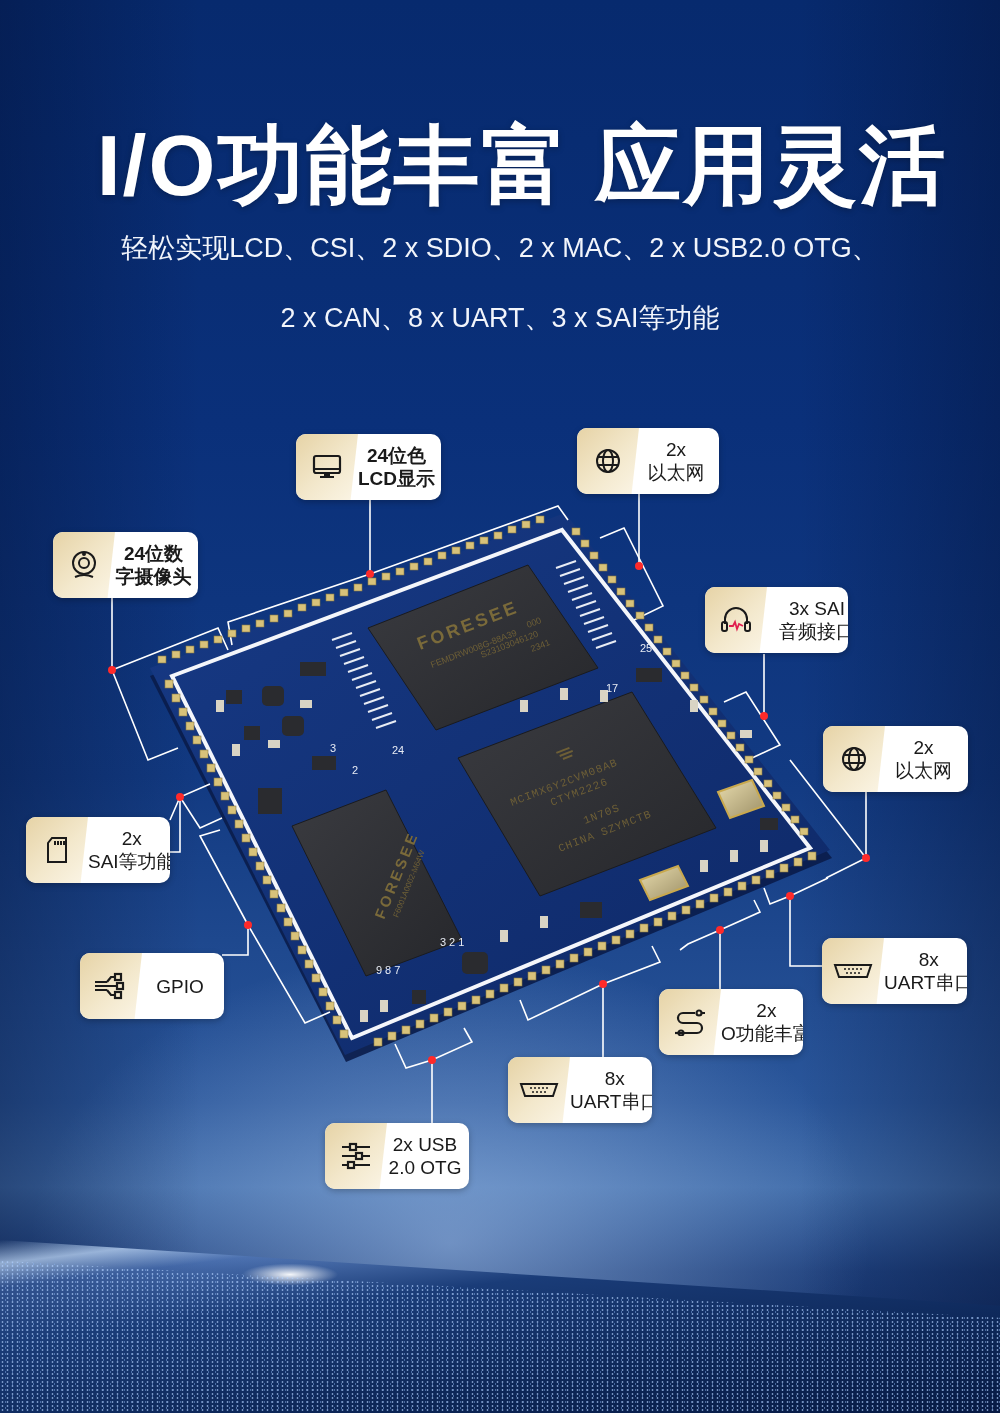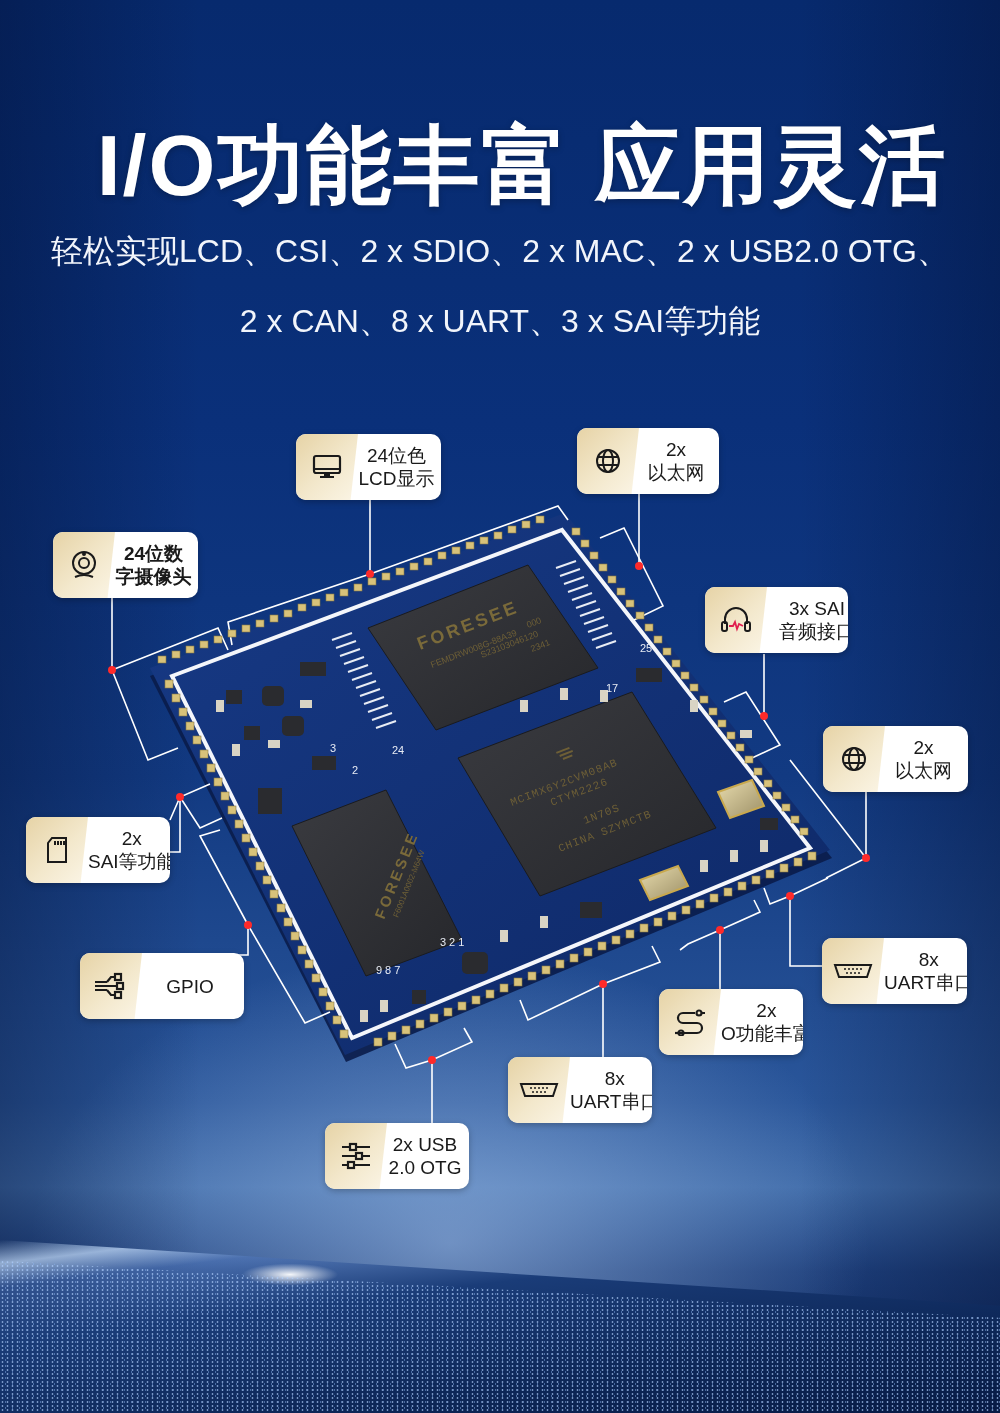--- a/index.html
+++ b/index.html
@@ -36,21 +36,21 @@
   .title {
     position: absolute; left: 0; width: 1000px; top: 108px;
     text-align: center; color: #ffffff;
     font-size: 86px; font-weight: bold; letter-spacing: 2px;
     text-shadow: 0 2px 6px rgba(0,0,0,0.25);
     padding-left: 44px;
   }
   .subtitle {
     position: absolute; left: 0; width: 1000px;
     text-align: center; color: #f2f5fb;
-    font-size: 32px; letter-spacing: 0px;
+    font-size: 27px; letter-spacing: 0px;
   }
   .sub1 { top: 230px; }
   .sub2 { top: 300px; }
 
   .board-svg { position: absolute; left: 0; top: 0; width: 1000px; height: 1413px; }
 
   .label {
     position: absolute;
     height: 66px;
     background: #ffffff;
@@ -383,21 +383,21 @@
       <rect x="207" y="764" width="8" height="8"></rect>
       <rect x="200" y="750" width="8" height="8"></rect>
     <rect x="193" y="736" width="8" height="8"></rect>
       <rect x="186" y="722" width="8" height="8"></rect>
       <rect x="179" y="708" width="8" height="8"></rect>
     <rect x="172" y="694" width="8" height="8"></rect>
       <rect x="165" y="680" width="8" height="8"></rect>
   </g>
 </svg>
 
-<div class="label" style="left:296px; top:434px; width:145px;">
+<div class="label" style="left:296px; top:434px; width:145px;font-weight:bold;">
   <div class="ic">
     <svg width="30" height="26" viewBox="0 0 30 26">
         <rect x="2" y="2" width="26" height="17" rx="2" fill="none" stroke="#1a1a1a" stroke-width="2.2"></rect>
         <line x1="2" y1="15" x2="28" y2="15" stroke="#1a1a1a" stroke-width="2"></line>
         <rect x="12" y="19" width="6" height="3" fill="#1a1a1a"></rect>
         <rect x="8" y="22" width="14" height="2" fill="#1a1a1a"></rect>
       </svg>
   </div>
   <div class="txt">
       <span>24位色</span>
@@ -497,21 +497,21 @@
           <circle cx="26" cy="11" r="1"></circle>
         </g>
       </svg>
   </div>
   <div class="txt">
       <span>8x</span>
       <span>UART串口</span>
     </div>
 </div>
 
-<div class="label" style="left:80px; top:953px; width:164px;">
+<div class="label" style="left:80px; top:953px; width:144px;">
   <div class="ic">
     <svg width="36" height="30" viewBox="0 0 36 30" fill="none" stroke="#1a1a1a" stroke-width="2.2">
         <line x1="2" y1="11" x2="14" y2="11"></line>
         <line x1="2" y1="15" x2="24" y2="15"></line>
         <line x1="2" y1="19" x2="14" y2="19"></line>
         <polyline points="14,11 18,6 22,6"></polyline>
         <polyline points="14,19 18,24 22,24"></polyline>
         <rect x="22" y="3" width="6" height="6"></rect>
         <rect x="24" y="12" width="6" height="6"></rect>
         <rect x="22" y="21" width="6" height="6"></rect>

